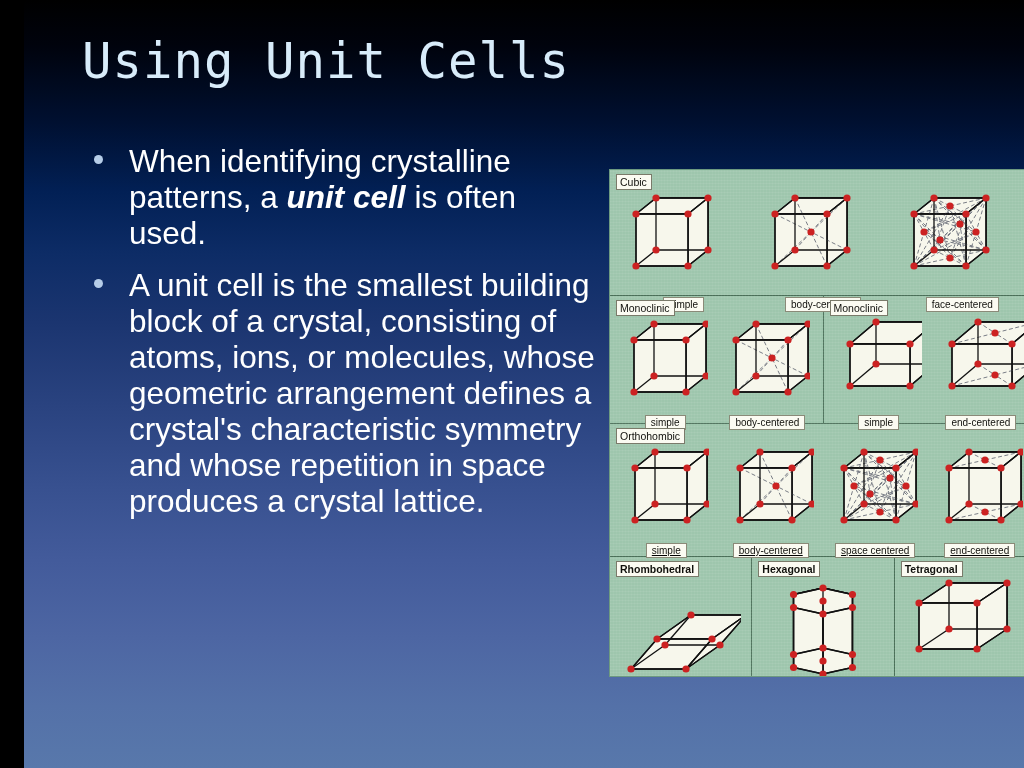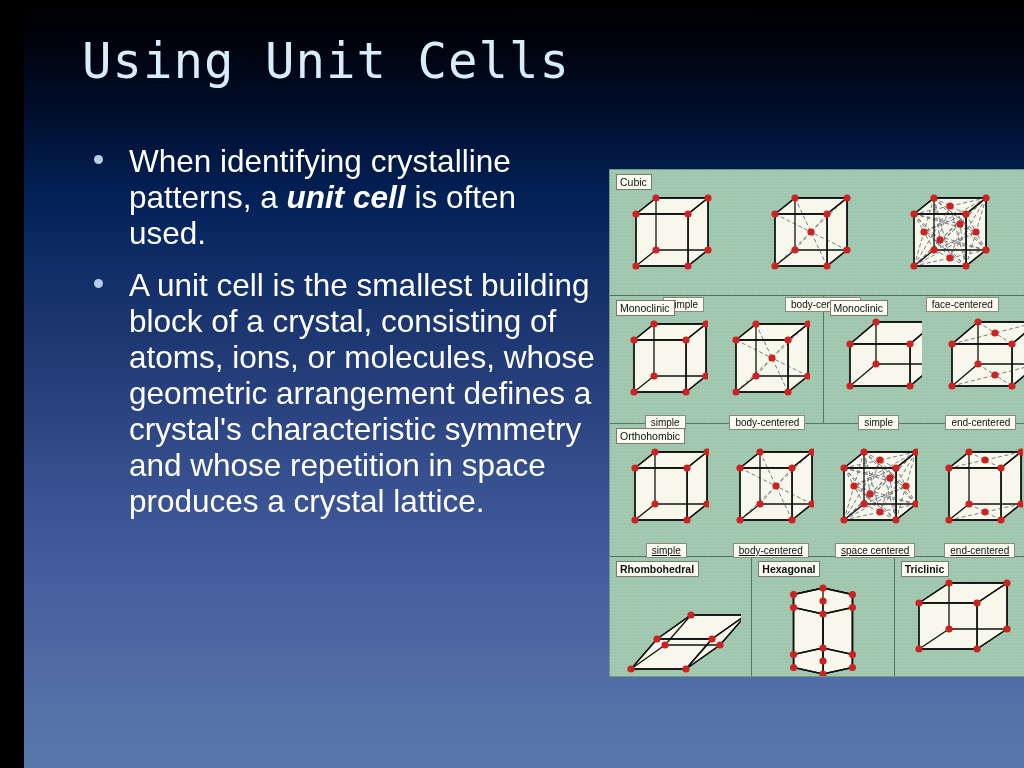--- a/index.html
+++ b/index.html
@@ -751,21 +751,21 @@
                 <circle cx="30.55513627132908" cy="79.5" r="3.6" fill="#cc2222"></circle>
                 <circle cx="59.99999999999999" cy="73" r="3.6" fill="#cc2222"></circle>
                 <circle cx="89.44486372867092" cy="79.5" r="3.6" fill="#cc2222"></circle>
                 <circle cx="60" cy="26" r="3.6" fill="#cc2222"></circle>
                 <circle cx="60" cy="86" r="3.6" fill="#cc2222"></circle>
               </svg>
             </div>
           </div>
         </div>
         <div class="lat-group" style="flex: 1 1 0%;">
-          <div class="group-title">Triclinic</div>
+          <div class="group-title">Tetragonal</div>
           <div class="cells">
             <div class="cell">
               <svg width="120" height="108" viewBox="0 0 120 108" class="cell-svg">
                 <polygon points="44,54 102,54 102,8 44,8" fill="#f7f7ec" stroke="#111111" stroke-width="1.3"></polygon>
                 <polygon points="14,28 72,28 102,8 44,8" fill="#f7f7ec" stroke="#111111" stroke-width="1.3"></polygon>
                 <polygon points="72,28 72,74 102,54 102,8" fill="#f7f7ec" stroke="#111111" stroke-width="1.3"></polygon>
                 <polygon points="14,74 72,74 72,28 14,28" fill="#f7f7ec" stroke="#111111" stroke-width="1.3"></polygon>
                 <line x1="44" y1="54" x2="102" y2="54" stroke="#111111" stroke-width="1.3"></line>
                 <line x1="102" y1="54" x2="102" y2="8" stroke="#111111" stroke-width="1.3"></line>
                 <line x1="102" y1="8" x2="44" y2="8" stroke="#111111" stroke-width="1.3"></line>

